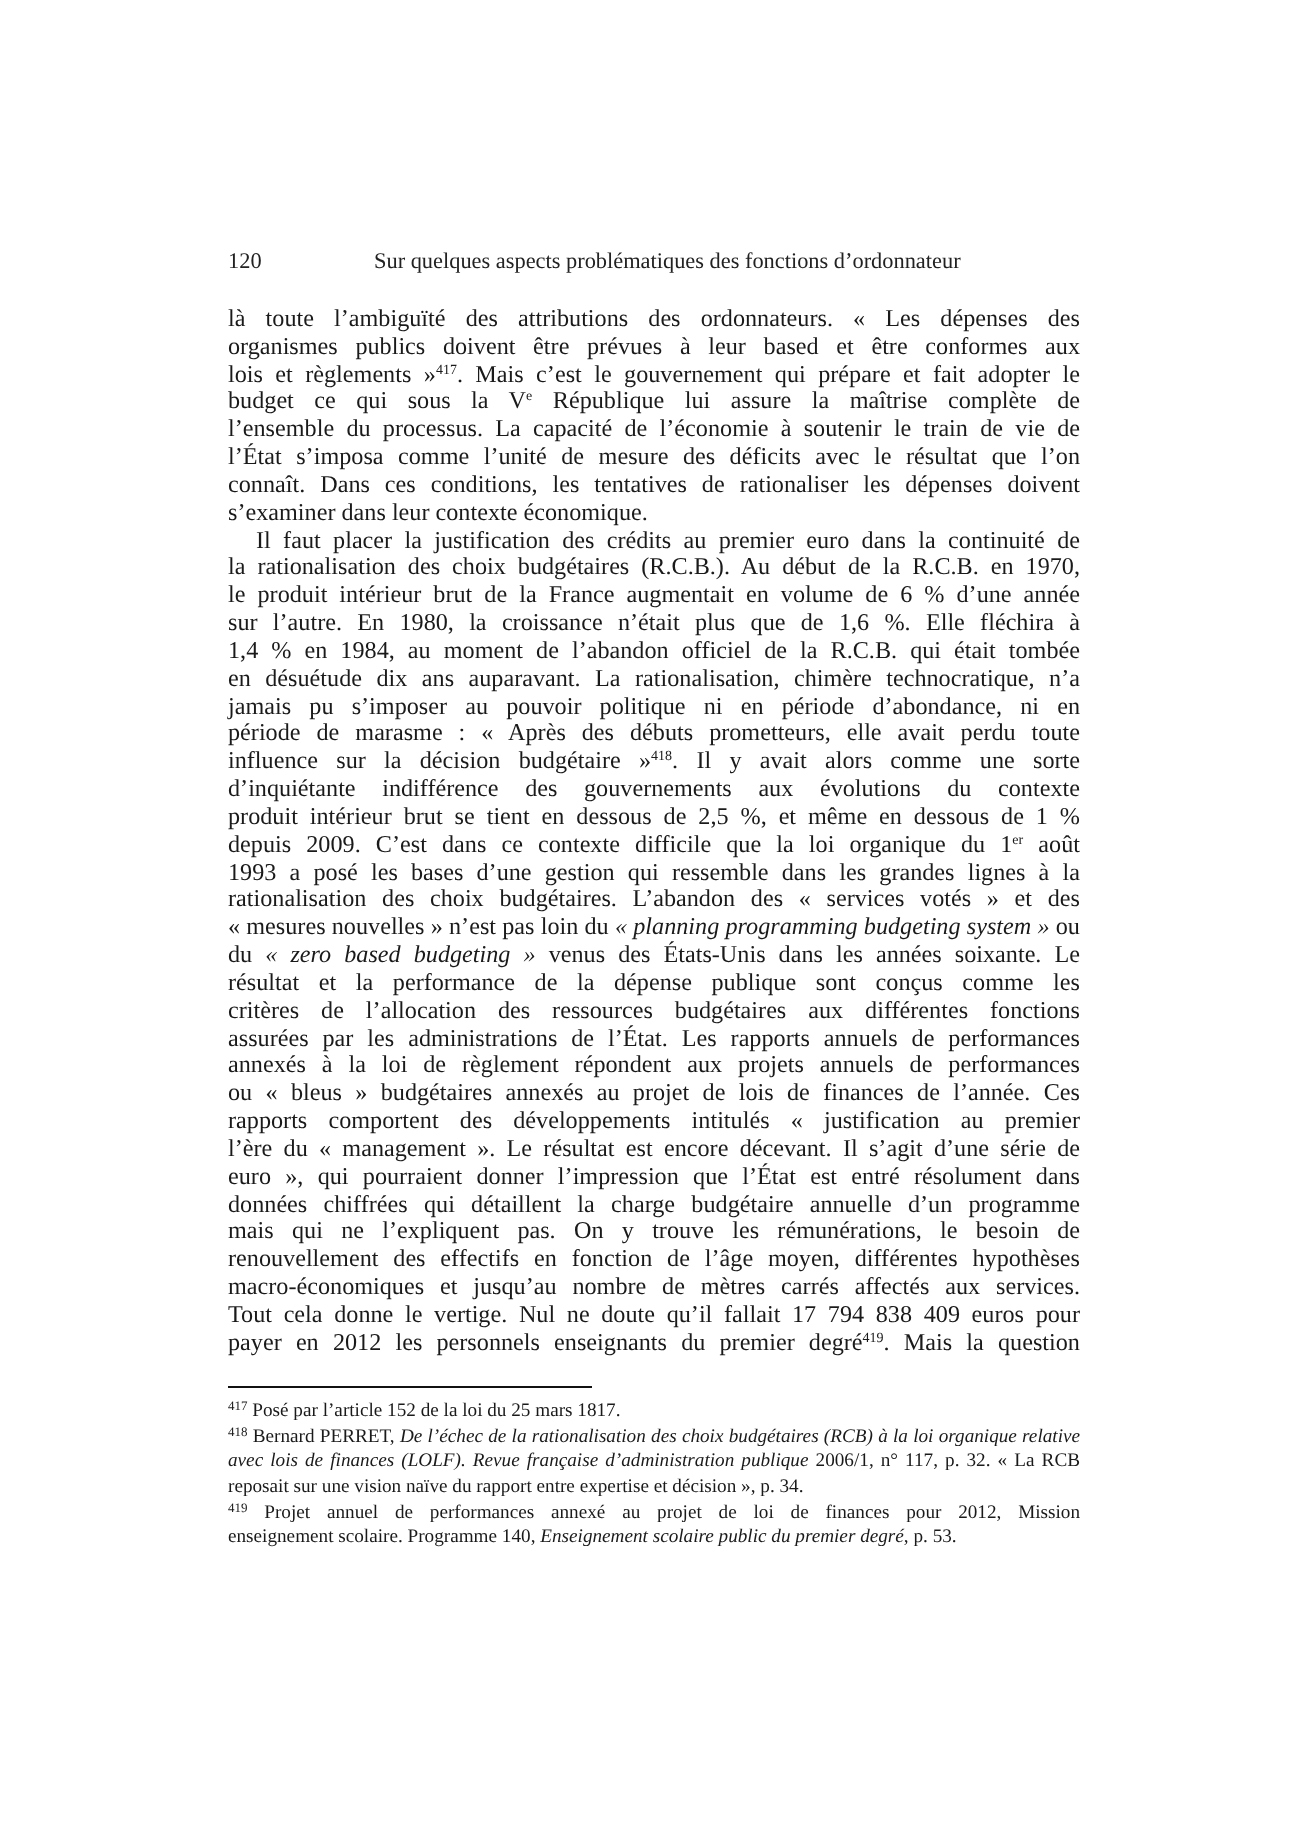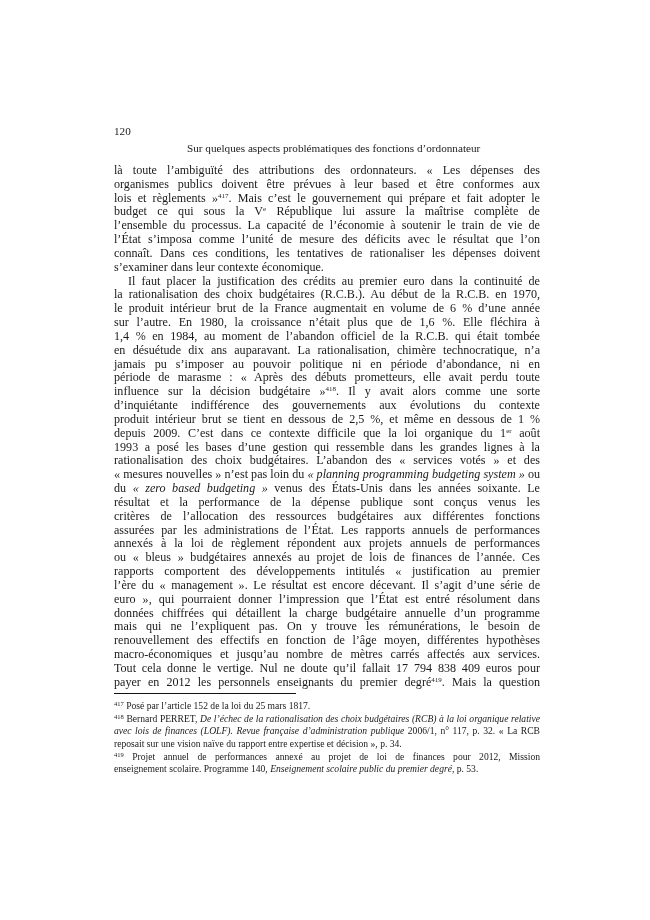--- a/index.html
+++ b/index.html
@@ -1,21 +1,21 @@
 <!DOCTYPE html>
 <html><head>
 <meta charset="utf-8">
 <style>
   html, body { margin: 0; padding: 0; background: #ffffff; }
   body { width: 650px; height: 920px; position: relative; overflow: hidden; }
   .page { position: absolute; left: 0; top: 0; width: 650px; height: 740px; background: #fff; color: #1a1a1a; font-family: "Liberation Serif", "DejaVu Serif", serif; }
   .running-head { position: absolute; top: 124px; left: 114px; width: 426px; font-size: 11.2px; line-height: 14px; color: #222; }
   .running-head .pnum { position: absolute; left: 0; top: 0; }
-  .running-head .rtitle { position: absolute; left: 73px; top: 0; white-space: nowrap; margin-top: 17px; }
-  .body-text { position: absolute; top: 164px; left: 114px; width: 426px; font-size: 12.1px; line-height: 13.84px; }
+  .running-head .rtitle { position: absolute; left: 73px; top: 0; white-space: nowrap; }
+  .body-text { position: absolute; top: 153px; left: 114px; width: 426px; font-size: 12.1px; line-height: 13.84px; }
   .line { display: block; height: 13.84px; text-align: justify; text-align-last: justify; white-space: nowrap; overflow: visible; }
   .line.last { text-align-last: left; }
   .line.indent { text-indent: 14px; }
   .line .j { display: block; width: 100%; text-align: justify; text-align-last: justify; white-space: normal; }
   .line.last .j { text-align-last: left; }
   sup { font-size: 7px; line-height: 0; vertical-align: 4px; }
   em { }
   .rule { position: absolute; left: 114px; top: 693px; width: 182px; height: 1px; background: #111; }
   .footnotes { position: absolute; top: 700px; left: 114px; width: 426px; font-size: 9.6px; line-height: 12.7px; }
   .fline { display: block; height: 12.7px; white-space: nowrap; }
@@ -99,21 +99,21 @@
       <span class="line">
         <span class="j"><span>rationalisation des choix budgétaires. L’abandon des « services votés » et des</span></span>
       </span>
       <span class="line">
         <span class="j"><span>« mesures nouvelles » n’est pas loin du </span><em>« planning programming budgeting system »</em><span> ou</span></span>
       </span>
       <span class="line">
         <span class="j"><span>du </span><em>« zero based budgeting »</em><span> venus des États-Unis dans les années soixante. Le</span></span>
       </span>
       <span class="line">
-        <span class="j"><span>résultat et la performance de la dépense publique sont conçus venus les</span></span>
+        <span class="j"><span>résultat et la performance de la dépense publique sont conçus comme les</span></span>
       </span>
       <span class="line">
         <span class="j"><span>critères de l’allocation des ressources budgétaires aux différentes fonctions</span></span>
       </span>
       <span class="line">
         <span class="j"><span>assurées par les administrations de l’État. Les rapports annuels de performances</span></span>
       </span>
       <span class="line">
         <span class="j"><span>annexés à la loi de règlement répondent aux projets annuels de performances</span></span>
       </span>

